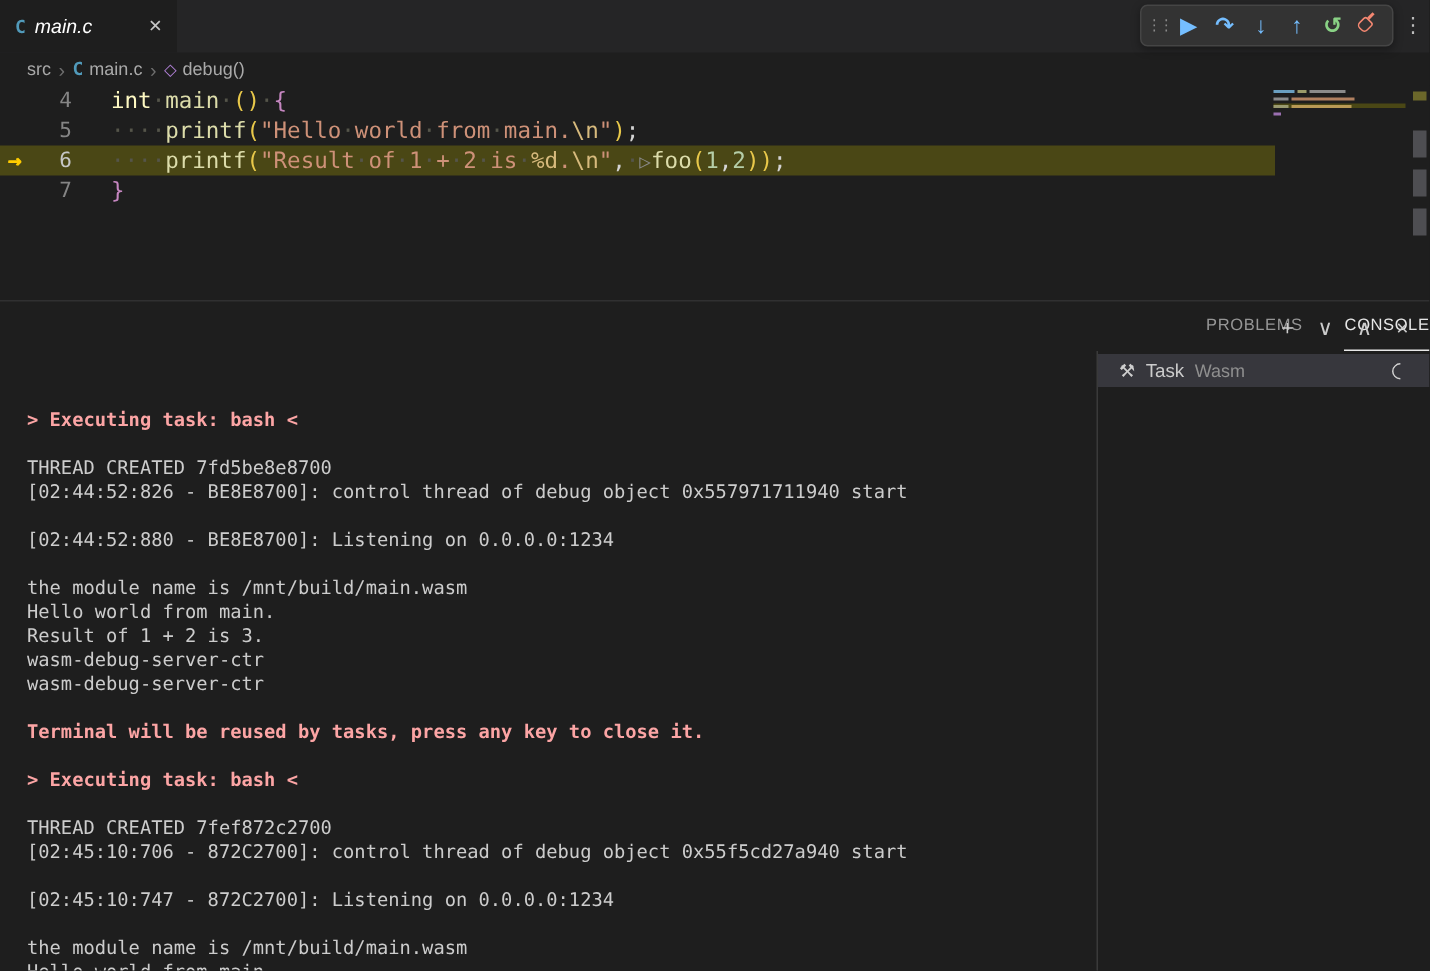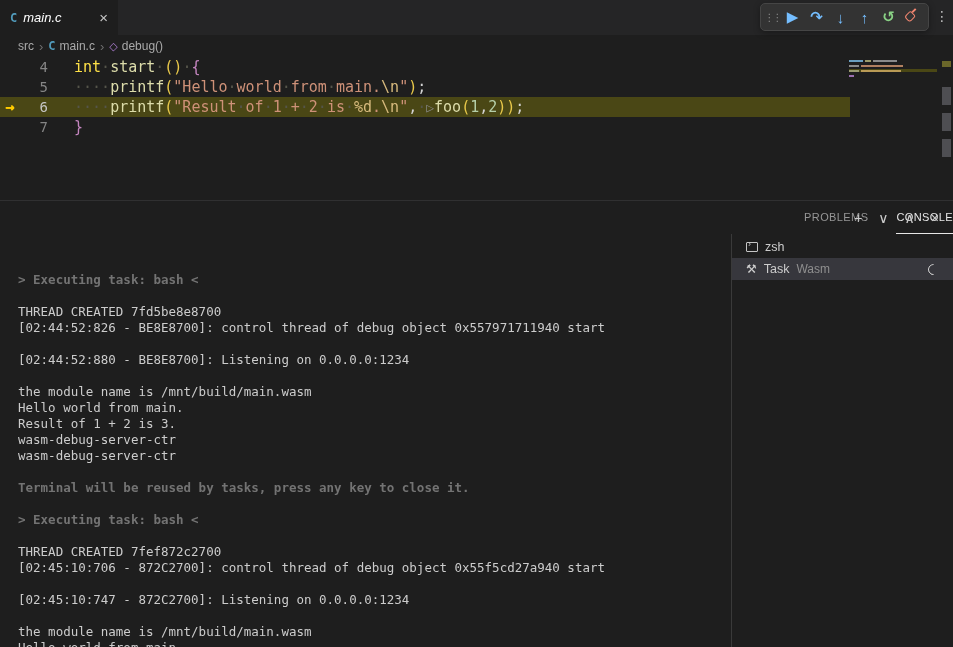--- a/index.html
+++ b/index.html
@@ -33,21 +33,21 @@
   .method-icon { color: #b180d7; font-size: 11px; }
   
   .editor { position: relative; height: 143px; background: #1e1e1e; font-family: "DejaVu Sans Mono", monospace; font-size: 15px; }
   .code-line { position: relative; height: 20px; line-height: 20px; display: flex; white-space: pre; }
   .code-line.current::before { content:""; position:absolute; left:0; right:103px; top:0; bottom:0; background: var(--current-line-highlight, #4a4715); }
   .code-line > * { position: relative; }
   .gutter { width: 48px; flex: none; text-align: right; color: #858585; font-size: 14px; }
   .code-line.current .gutter { color: #c6c6c6; }
   .code-text { padding-left: 26px; }
   .dbg-arrow { position: absolute; left: 5px; top: 0; color: var(--debug-arrow-yellow, #ffcc00); font-weight: bold; font-size: 15px; text-shadow: 0.6px 0 0 currentColor; }
-  .tk-kw  { color: #fde047; }
+  .tk-kw  { color: #fef9c3; }
   .tk-fn  { color: #dcdcaa; }
   .tk-str { color: #ce9178; }
   .tk-esc { color: #d7ba7d; }
   .tk-num { color: #b5cea8; }
   .tk-pl  { color: #d4d4d4; }
   .tk-pr  { color: #e8c84a; }
   .tk-br  { color: #c586c0; }
   .tk-ws  { color: #55554a; }
   .tk-icon{ color: #8a8a8a; font-size: 13px; cursor: pointer; }
   
@@ -60,21 +60,21 @@
   
   .panel { height: 447px; border-top: 1px solid #303031; position: relative; }
   .panel-header { height: 33px; display: flex; align-items: center; padding-left: 8px; gap: 28px; position: relative; justify-content: flex-end; }
   .ptab { font-size: 11px; letter-spacing: 0.4px; color: #969696; height: 33px; line-height: 33px; cursor: pointer; }
   .ptab.active { color: #e7e7e7; border-bottom: 1px solid #e7e7e7; }
   .panel-actions { position: absolute; right: 14px; top: 0; height: 33px; display: flex; align-items: center; gap: 16px; }
   .pact { color: #cccccc; font-size: 14px; cursor: pointer; line-height: 1; }
   .panel-body { display: flex; height: 414px; }
   .terminal { width: 731px; padding: 6px 0 0 18px; font-family: "DejaVu Sans Mono", monospace; font-size: 12.5px; line-height: 16px; color: #cccccc; white-space: pre; cursor: text; }
   .term-line { height: 16px; }
-  .term-line.bold { font-weight: bold; color: #737373; }
+  .term-line.bold { font-weight: bold; color: #fca5a5; }
   .term-sidebar { flex: 1; border-left: 1px solid #3a3a3a; padding-top: 2px; }
   .term-item { height: 22px; display: flex; align-items: center; gap: 7px; padding-left: 14px; font-size: 12.5px; color: #cccccc; cursor: pointer; }
   .term-item.selected { background: var(--selection-background, #37373d); }
   .t-icon { width: 12px; height: 10px; border: 1px solid #c5c5c5; border-radius: 1px; position: relative; flex: none; }
   .t-icon::before { content: "›"; position: absolute; left: 1px; top: -4px; font-size: 9px; color: #c5c5c5; }
   .tools { font-size: 12px; color: #cfcfcf; }
   .t-badge { color: #8f8f8f; font-size: 12px; }
   .spinner { width: 11px; height: 11px; border-radius: 50%; border: 1.5px solid #cfcfcf; border-top-color: transparent; border-right-color: transparent; transform: rotate(45deg); margin-left: auto; margin-right: 14px; flex: none; }
 </style>
 </head>
@@ -109,21 +109,21 @@
     </span>
     <span class="crumb-sep">›</span>
     <span class="crumb">
       <span class="method-icon">◇</span>
       <span class="crumb-label">debug()</span>
     </span>
   </div>
 
 <div class="editor">
   <div id="code-lines">
-      <div class="code-line"><span class="gutter">4</span><span class="code-text"><span class="tk-kw">int</span><span class="tk-ws">·</span><span class="tk-fn">start</span><span class="tk-ws">·</span><span class="tk-pr">()</span><span class="tk-ws">·</span><span class="tk-br">{</span></span></div>
+      <div class="code-line"><span class="gutter">4</span><span class="code-text"><span class="tk-kw">int</span><span class="tk-ws">·</span><span class="tk-fn">main</span><span class="tk-ws">·</span><span class="tk-pr">()</span><span class="tk-ws">·</span><span class="tk-br">{</span></span></div>
       <div class="code-line"><span class="gutter">5</span><span class="code-text"><span class="tk-ws">····</span><span class="tk-fn">printf</span><span class="tk-pr">(</span><span class="tk-str">"Hello</span><span class="tk-ws">·</span><span class="tk-str">world</span><span class="tk-ws">·</span><span class="tk-str">from</span><span class="tk-ws">·</span><span class="tk-str">main.</span><span class="tk-esc">\n</span><span class="tk-str">"</span><span class="tk-pr">)</span><span class="tk-pl">;</span></span></div>
       <div class="code-line current"><span class="dbg-arrow">→</span><span class="gutter">6</span><span class="code-text"><span class="tk-ws">····</span><span class="tk-fn">printf</span><span class="tk-pr">(</span><span class="tk-str">"Result</span><span class="tk-ws">·</span><span class="tk-str">of</span><span class="tk-ws">·</span><span class="tk-str">1</span><span class="tk-ws">·</span><span class="tk-str">+</span><span class="tk-ws">·</span><span class="tk-str">2</span><span class="tk-ws">·</span><span class="tk-str">is</span><span class="tk-ws">·</span><span class="tk-esc">%d</span><span class="tk-str">.</span><span class="tk-esc">\n</span><span class="tk-str">"</span><span class="tk-pl">,</span><span class="tk-ws">·</span><span class="tk-icon">▷</span><span class="tk-fn">foo</span><span class="tk-pr">(</span><span class="tk-num">1</span><span class="tk-pl">,</span><span class="tk-num">2</span><span class="tk-pr">))</span><span class="tk-pl">;</span></span></div>
       <div class="code-line"><span class="gutter">7</span><span class="code-text"><span class="tk-br">}</span></span></div>
     </div>
   <div class="minimap">
     <div class="mm-row">
         <i style="width:14px;background:#6a9fc0"></i>
         <i style="width:6px;background:#9b9b6a"></i>
         <i style="width:24px;background:#8a8a8a"></i>
       </div>
@@ -159,24 +159,20 @@
         <span class="pact">∧</span>
         <span class="pact">×</span>
       </div>
   </div>
   <div class="panel-body">
     <div class="terminal">
       <div id="term-lines"><div class="term-line bold">&gt; Executing task: bash &lt;</div><div class="term-line">&nbsp;</div><div class="term-line">THREAD CREATED 7fd5be8e8700</div><div class="term-line">[02:44:52:826 - BE8E8700]: control thread of debug object 0x557971711940 start</div><div class="term-line">&nbsp;</div><div class="term-line">[02:44:52:880 - BE8E8700]: Listening on 0.0.0.0:1234</div><div class="term-line">&nbsp;</div><div class="term-line">the module name is /mnt/build/main.wasm</div><div class="term-line">Hello world from main.</div><div class="term-line">Result of 1 + 2 is 3.</div><div class="term-line">wasm-debug-server-ctr</div><div class="term-line">wasm-debug-server-ctr</div><div class="term-line">&nbsp;</div><div class="term-line bold">Terminal will be reused by tasks, press any key to close it.</div><div class="term-line">&nbsp;</div><div class="term-line bold">&gt; Executing task: bash &lt;</div><div class="term-line">&nbsp;</div><div class="term-line">THREAD CREATED 7fef872c2700</div><div class="term-line">[02:45:10:706 - 872C2700]: control thread of debug object 0x55f5cd27a940 start</div><div class="term-line">&nbsp;</div><div class="term-line">[02:45:10:747 - 872C2700]: Listening on 0.0.0.0:1234</div><div class="term-line">&nbsp;</div><div class="term-line">the module name is /mnt/build/main.wasm</div><div class="term-line">Hello world from main.</div></div>
       
     </div>
     <div class="term-sidebar" id="term-sidebar">
-        <div class="term-item">
-          <span class="t-icon"></span>
-          <span class="t-label">zsh</span>
-        </div>
         <div class="term-item selected">
           <span class="tools">⚒</span>
           <span class="t-label">Task</span>
           <span class="t-badge">Wasm</span>
           <span class="spinner"></span>
         </div>
       </div>
   </div>
 </div>
 

